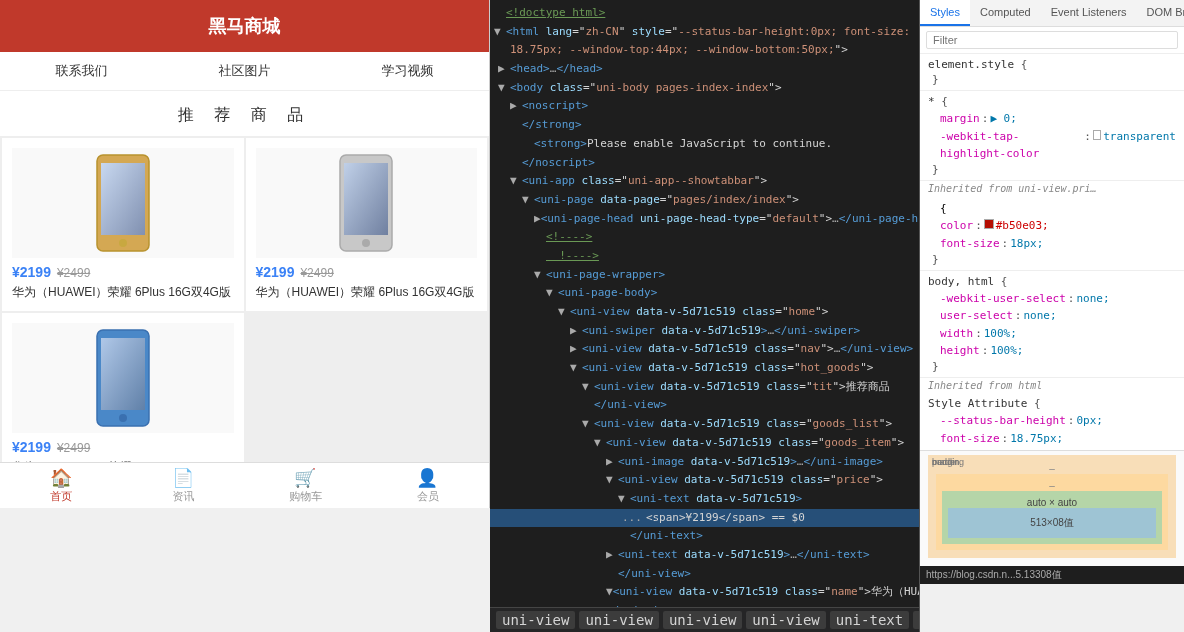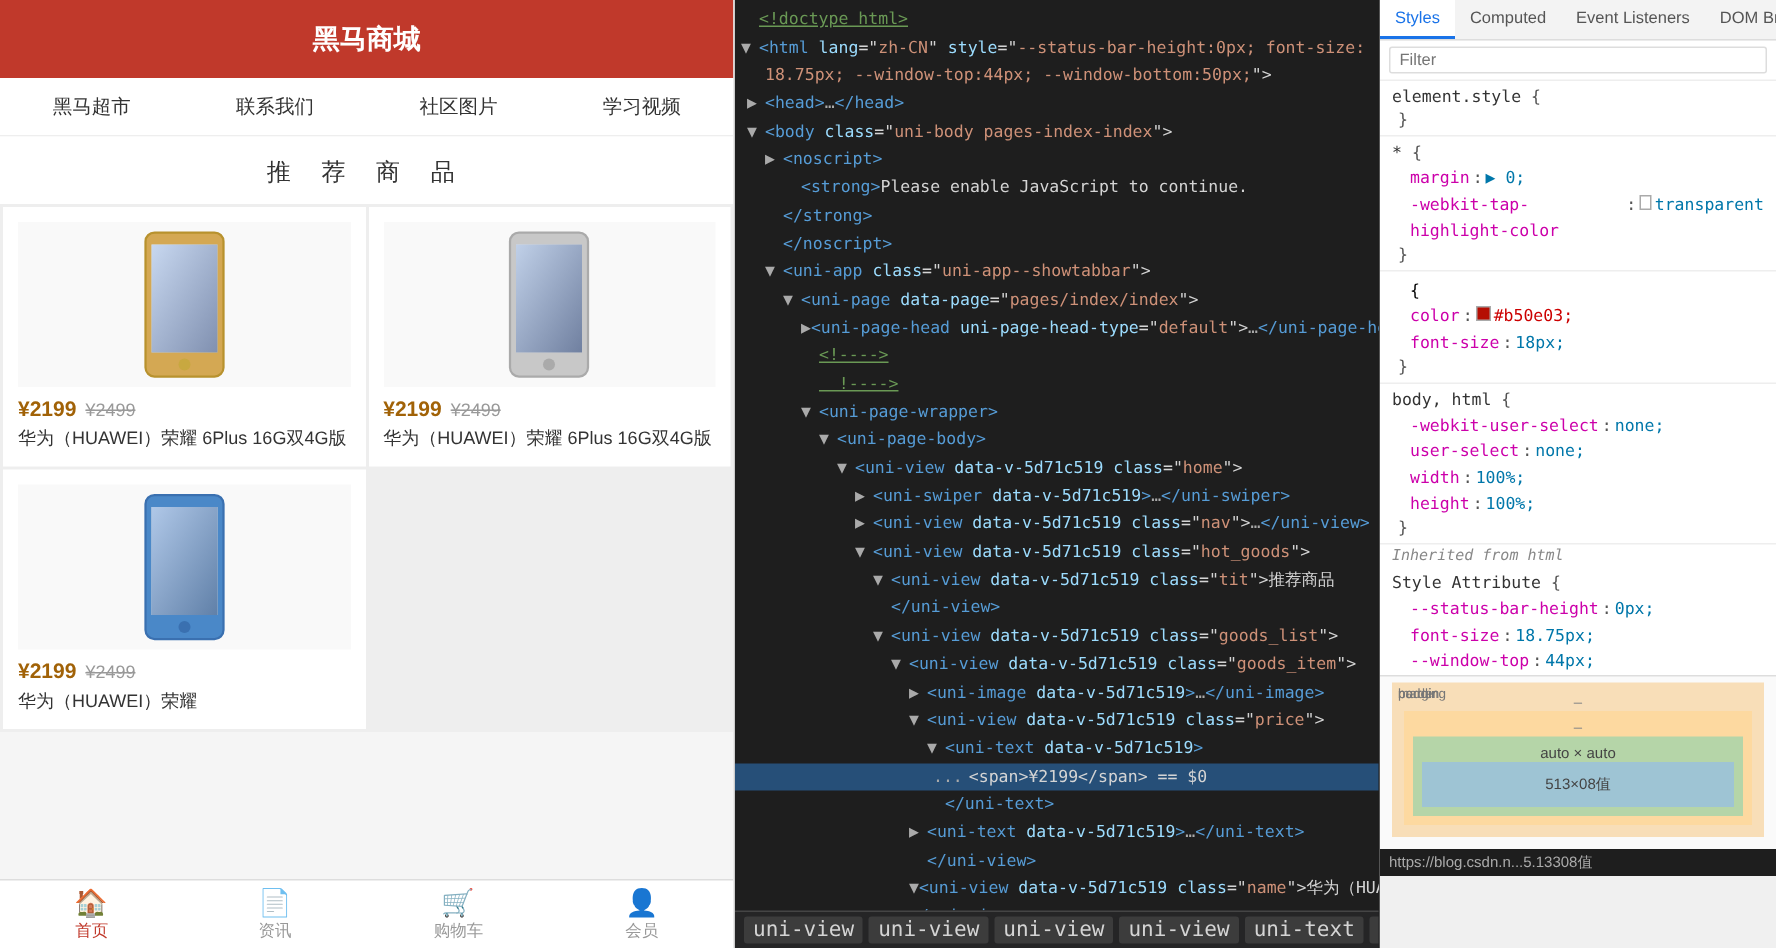--- a/index.html
+++ b/index.html
@@ -2,21 +2,21 @@
 <html><head>
   <meta charset="utf-8">
   <style>
     * { margin: 0; padding: 0; box-sizing: border-box; }
     body { font-family: 'Microsoft YaHei', Arial, sans-serif; font-size: 12px; background: #f0f0f0; display: flex; width: 1184px; height: 632px; overflow: hidden; }
 
     
     #left-panel {
       width: 490px;
       min-width: 490px;
-      height: 632px;
+      height: 508px;
       background: #fff;
       border-right: 1px solid #ccc;
       overflow: hidden;
       display: flex;
       flex-direction: column;
     }
 
     .mobile-frame {
       width: 100%;
       flex: 1;
@@ -86,21 +86,21 @@
     }
 
     .price-row {
       display: flex;
       align-items: baseline;
       gap: 6px;
       margin-top: 6px;
     }
 
     .price-current {
-      color: #a16207;
+      color: #3b82f6;
       font-size: 14px;
       font-weight: bold;
     }
 
     .price-original {
       color: #999;
       font-size: 12px;
       text-decoration: line-through;
     }
 
@@ -396,21 +396,20 @@
   </style>
 </head>
 <body>
 
 <div id="left-panel">
   <div class="mobile-frame">
     <div class="app-header">
       <span>黑马商城</span>
     </div>
     <div class="app-nav">
-      <div class="app-nav-item">黑马超市</div>
       <div class="app-nav-item">联系我们</div>
       <div class="app-nav-item">社区图片</div>
       <div class="app-nav-item">学习视频</div>
     </div>
     <div class="section-title">推 荐 商 品</div>
 
     <div class="goods-grid">
 
       <div class="goods-item">
         <div class="phone-img">
@@ -523,27 +522,27 @@
     </div>
     <div class="html-line indent-1">
       <span class="line-arrow">▼</span>
       <span class="tag">&lt;body</span>
       <span class="attr-name"> class</span><span>="</span><span class="attr-value">uni-body pages-index-index</span><span>"&gt;</span>
     </div>
     <div class="html-line indent-2">
       <span class="line-arrow">▶</span>
       <span class="tag">&lt;noscript&gt;</span>
     </div>
+    <div class="html-line indent-2">
+      <span class="line-arrow"> </span>
+      <span class="tag">&lt;/strong&gt;</span>
+    </div>
     <div class="html-line indent-3">
       <span class="line-arrow"> </span>
       <span class="tag">&lt;strong&gt;</span><span class="text-content">Please enable JavaScript to continue.</span>
-    </div>
-    <div class="html-line indent-2">
-      <span class="line-arrow"> </span>
-      <span class="tag">&lt;/strong&gt;</span>
     </div>
     <div class="html-line indent-2">
       <span class="line-arrow"> </span>
       <span class="tag">&lt;/noscript&gt;</span>
     </div>
     <div class="html-line indent-2">
       <span class="line-arrow">▼</span>
       <span class="tag">&lt;uni-app</span>
       <span class="attr-name"> class</span><span>="</span><span class="attr-value">uni-app--showtabbar</span><span>"&gt;</span>
     </div>
@@ -712,20 +711,21 @@
       </div>
       <div class="style-prop">
         <span class="prop-name">-webkit-tap-highlight-color</span>
           <span class="prop-colon">:</span>
         <span class="prop-color-swatch" style="background: transparent; border: 1px solid #aaa;"></span>
         <span class="prop-value">transparent</span>
       </div>
       <div class="style-close">}</div>
     </div>
 
+    <div class="inherited-from">Inherited from uni-view.pri…</div>
 
     <div class="style-rule">
       <div class="style-prop">
         <span>{</span>
       </div>
       <div class="style-prop">
         <span class="prop-name">color</span>
           <span class="prop-colon">:</span>
         <span class="prop-color-swatch" style="background:#b50e03;"></span>
         <span class="prop-value red-value">#b50e03;</span>

